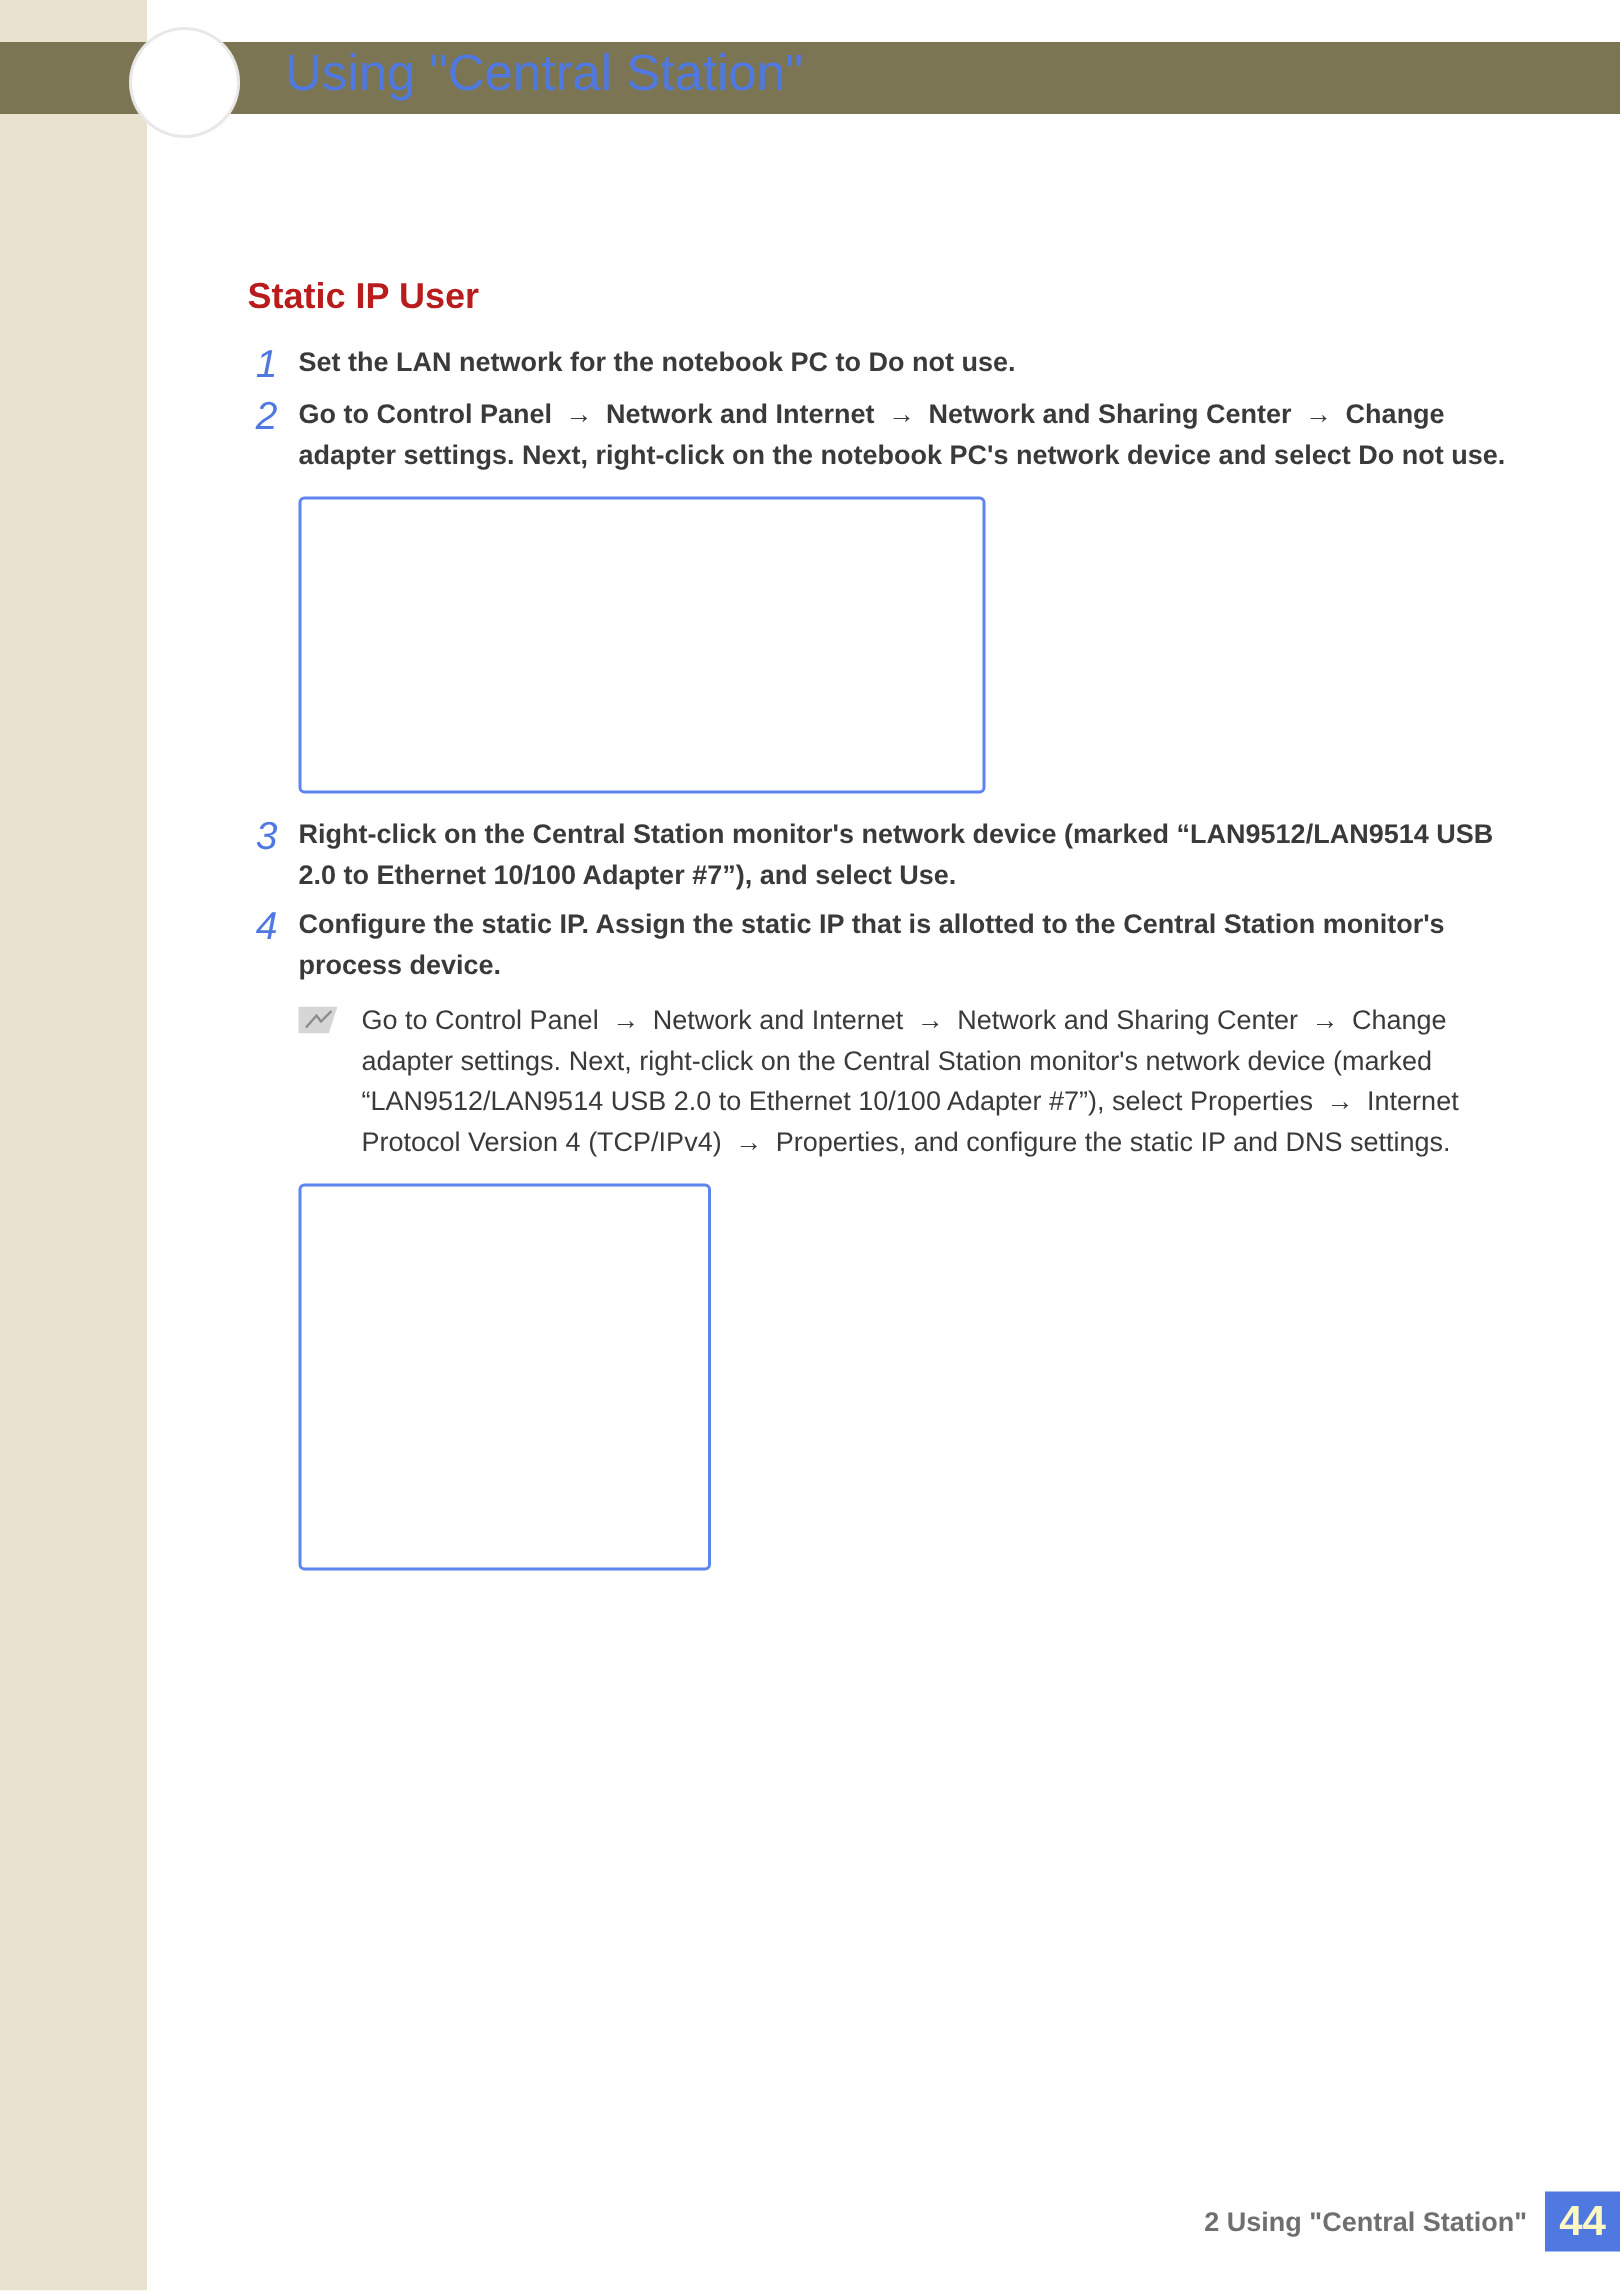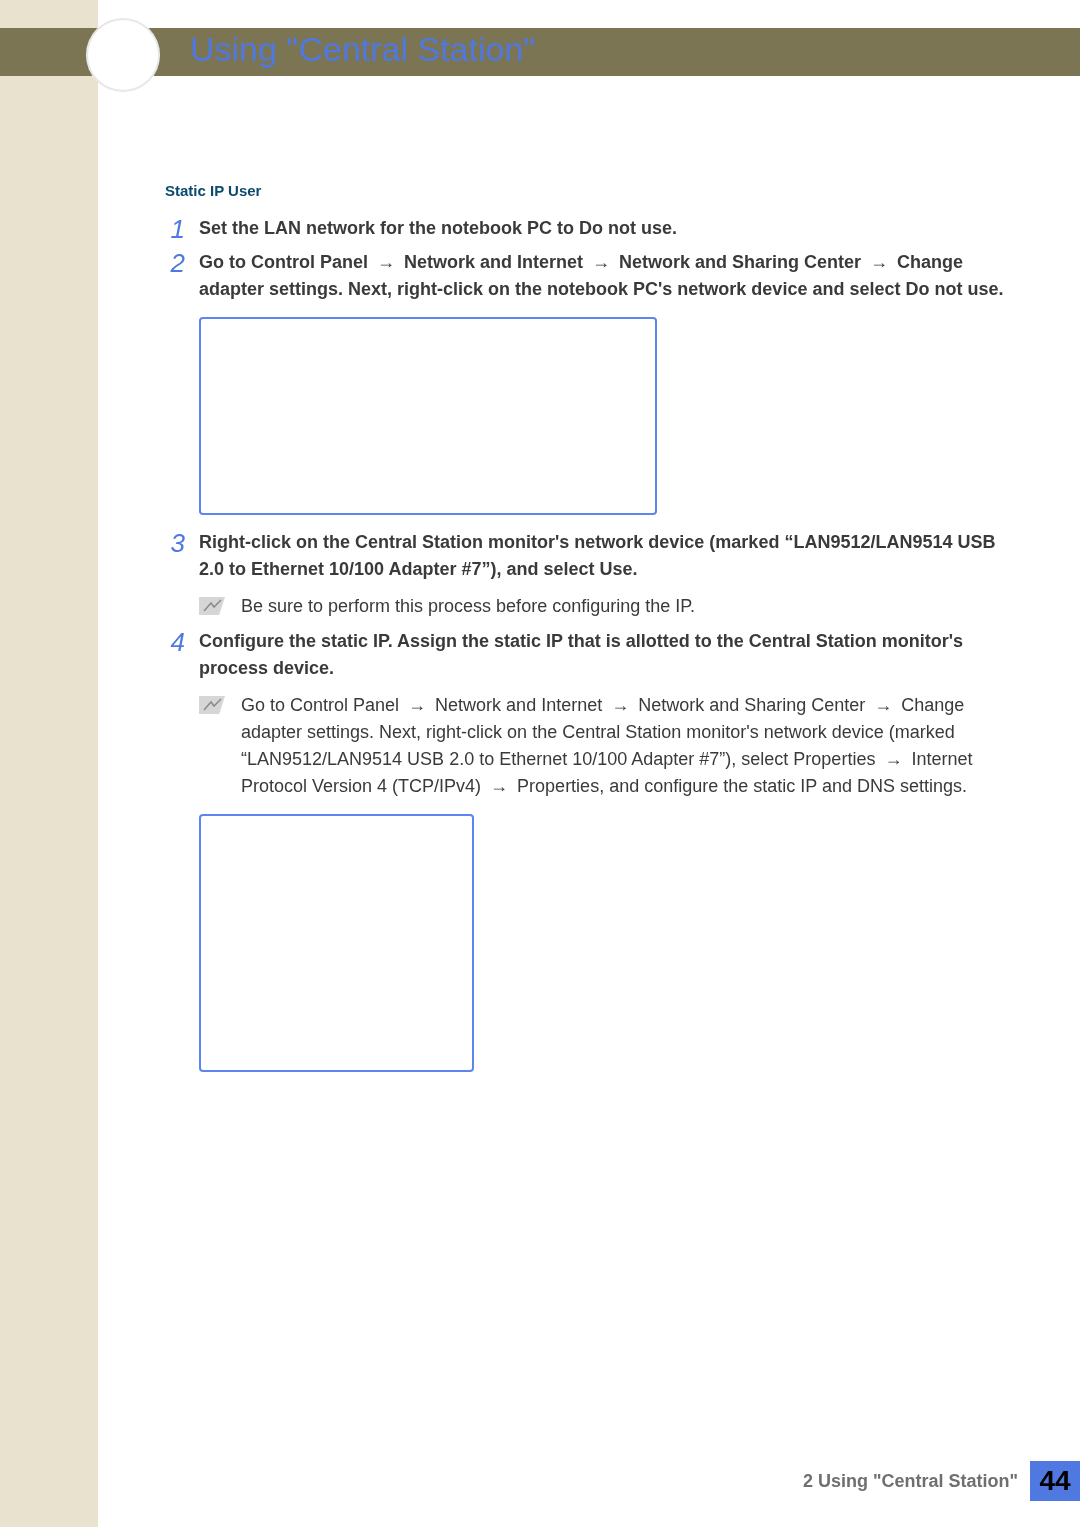--- a/index.html
+++ b/index.html
@@ -45,22 +45,22 @@
   .content {
     position: absolute;
     top: 180px;
     left: 165px;
     width: 840px;
     color: #3a3a3a;
     font-size: 18px;
     line-height: 1.5;
   }
   .section-heading {
-    color: #0c4a6e;
-    font-size: 15px;
+    color: #b91c1c;
+    font-size: 24px;
     font-weight: 700;
     margin-bottom: 12px;
   }
   .step-row {
     display: flex;
     gap: 14px;
     margin-top: 6px;
   }
   .step-num {
     font-style: italic;
@@ -109,21 +109,21 @@
   .footer-label {
     display: flex;
     align-items: center;
     padding: 0 12px 0 0;
     color: #6f6f6f;
     font-weight: 600;
     font-size: 18px;
   }
   .footer-pagenum {
     background: #4f78e0;
-    color: #000000;
+    color: #fef9c3;
     font-size: 28px;
     font-weight: 700;
     width: 50px;
     display: flex;
     align-items: center;
     justify-content: center;
   }
 </style>
 </head>
 <body>
@@ -149,29 +149,20 @@
         <span>Go to Control Panel </span><span class="arrow">→</span><span> Network and Internet </span><span class="arrow">→</span><span> Network and Sharing Center </span><span class="arrow">→</span><span> Change adapter settings. Next, right-click on the notebook PC's network device and select Do not use.</span>
       </div>
     </div>
 
     <div class="image-placeholder img1"></div>
 
     <div class="step-row">
       <div class="step-num">3</div>
       <div class="step-text">Right-click on the Central Station monitor's network device (marked “LAN9512/LAN9514 USB 2.0 to Ethernet 10/100 Adapter #7”), and select Use.</div>
     </div>
-    <div class="note-block">
-      <div class="note-icon">
-        <svg viewBox="0 0 26 18">
-            <rect x="0" y="0" width="26" height="18" fill="#d6d6d6" transform="skewX(-18)"></rect>
-            <path d="M5 14 L12 6 L15 10 L22 3" stroke="#8a8a8a" stroke-width="1.5" fill="none"></path>
-          </svg>
-      </div>
-      <div class="note-text">Be sure to perform this process before configuring the IP.</div>
-    </div>
 
     <div class="step-row">
       <div class="step-num">4</div>
       <div class="step-text">Configure the static IP. Assign the static IP that is allotted to the Central Station monitor's process device.</div>
     </div>
     <div class="note-block">
       <div class="note-icon">
         <svg viewBox="0 0 26 18">
             <rect x="0" y="0" width="26" height="18" fill="#d6d6d6" transform="skewX(-18)"></rect>
             <path d="M5 14 L12 6 L15 10 L22 3" stroke="#8a8a8a" stroke-width="1.5" fill="none"></path>

